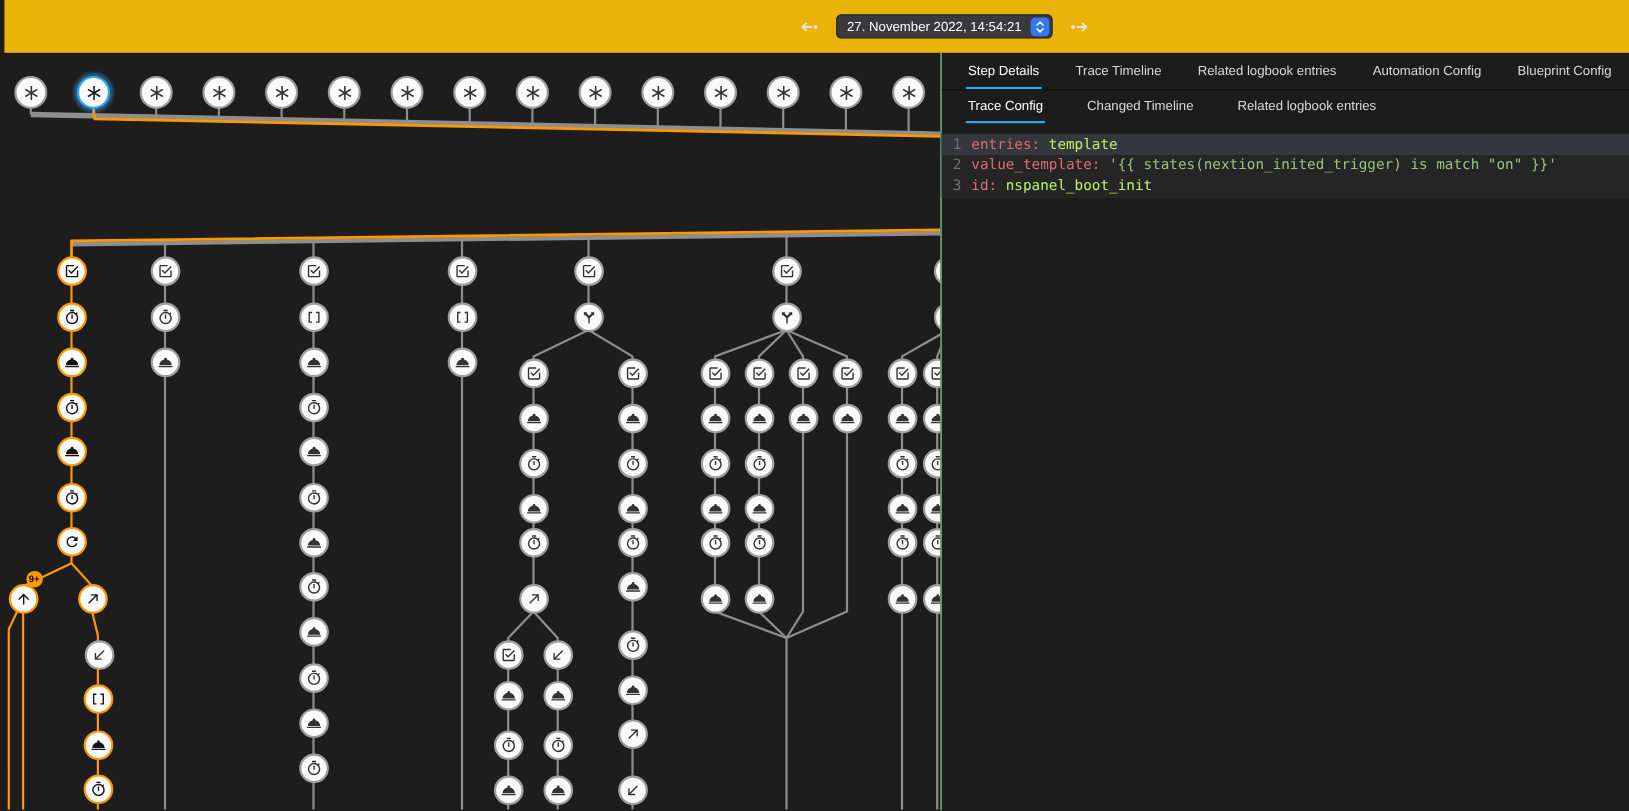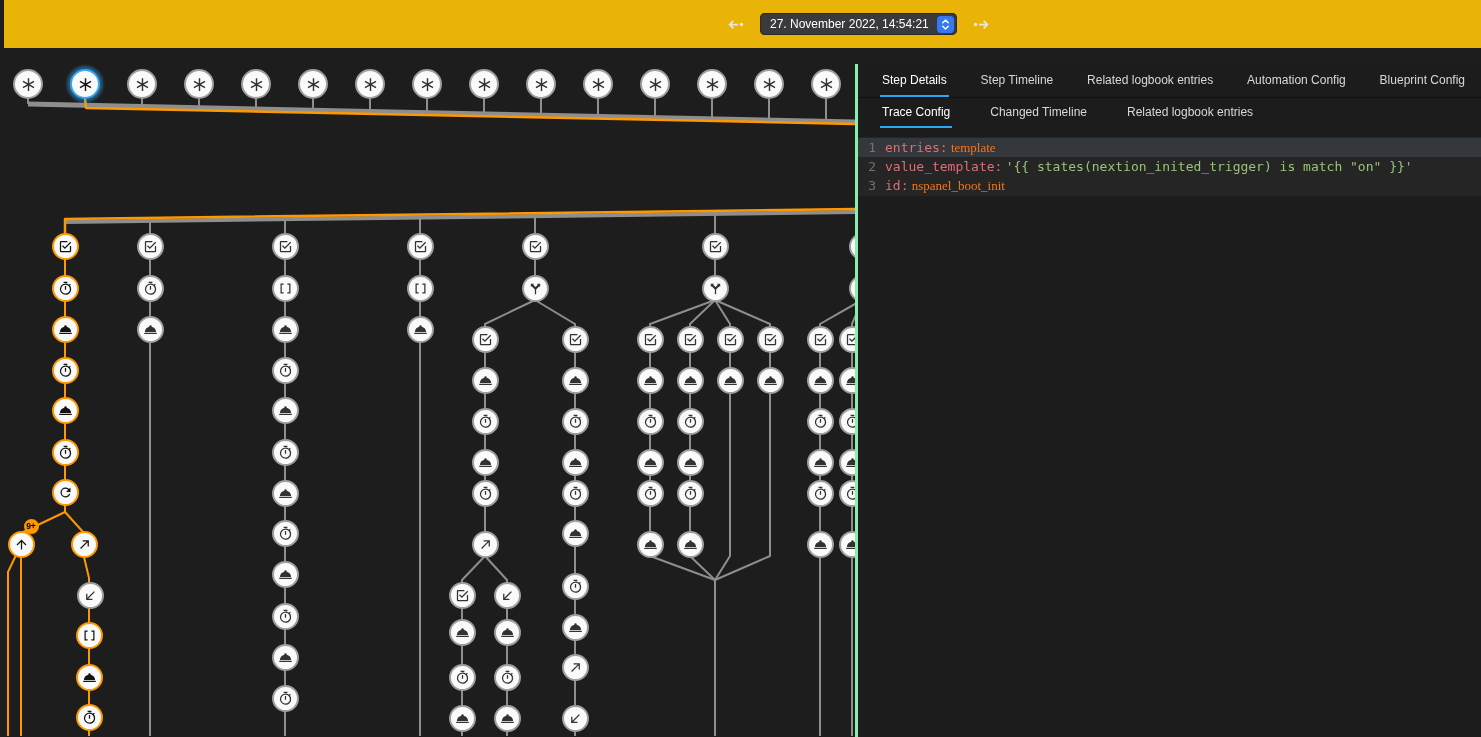--- a/index.html
+++ b/index.html
@@ -27,37 +27,37 @@
   .node.trigger{width:30px;height:30px;margin:-15px 0 0 -15px;border:2px solid #9e9e9e;color:#323232;}
   .node.trigger svg{width:17px;height:17px;}
   .node.selected{border:2.5px solid #35a7f5;box-shadow:0 0 3px 3px rgba(53,167,245,.45);color:#141414;}
   .node.active{border:2.5px solid var(--orange,#ff9800);color:#141414;}
   .node.inactive{border:2px solid #9e9e9e;color:#323232;}
   .badge{position:absolute;width:15px;height:15px;margin:-7.5px 0 0 -7.5px;border-radius:50%;
     background:var(--orange,#ff9800);color:#000;font-size:8.5px;font-weight:bold;
     display:flex;align-items:center;justify-content:center;z-index:3;}
 
   
-  .panel{position:absolute;left:855px;top:48px;right:0;bottom:0;background:#1c1c1c;border-left:3px solid #86efac;z-index:20;margin-top:16px;}
+  .panel{position:absolute;left:855px;top:48px;right:0;bottom:0;background:#1c1c1c;border-left:1px solid #86efac;z-index:20;}
   .tabbar{display:flex;align-items:stretch;}
   .tabbar.top{height:33px;justify-content:space-between;padding:0 14px 0 22px;}
   .tabbar.sub{height:30px;justify-content:flex-start;gap:36px;padding:0 22px;}
   .tab{display:flex;align-items:center;font-size:12px;color:#d8d8d8;border-bottom:2px solid transparent;
     padding:0 2px;cursor:pointer;white-space:nowrap;}
   .tab.active{color:#fff;border-bottom-color:var(--blue,#29a9f3);}
   .panel-content{padding:16px 22px;height:277px;box-sizing:border-box;}
   .executed{font-size:14px;color:#ececec;}
   .lower{border-top:1px solid #101010;}
   .code{margin-top:9px;background:#252526;padding:1px 0;
     font-family:"DejaVu Sans Mono","Liberation Mono",monospace;font-size:13px;}
   .code-line{display:flex;line-height:19px;white-space:pre;}
   .code-line.hl{background:#34373c;}
   .gutter{flex:none;width:18px;padding-right:9px;text-align:right;color:#6f737a;}
   .tok-key{color:var(--code-key,#e06c75);}
-  .tok-plain{color:#f97316;font-family:Liberation Serif, serif;}
+  .tok-plain{color:#bef264;}
   .tok-string{color:var(--code-string,#98c379);}
 </style>
 </head>
 <body>
 
 <div class="stage">
 
   <div class="graph">
     <svg class="edges" width="855" height="737">
         <polyline points="28,98 28,104" fill="none" stroke="#8e8e8e" stroke-width="2" stroke-linejoin="round"></polyline>
@@ -649,21 +649,21 @@
           <circle cx="4" cy="12" r="2"></circle>
           <path d="M8,11H15.2L12.6,8.4L14,7L19,12L14,17L12.6,15.6L15.2,13H8V11Z"></path>
         </svg>
       </button>
     </div>
   </header>
 
   <aside class="panel">
     <div class="tabbar top">
         <div class="tab active">Step Details</div>
-        <div class="tab">Step Timeline</div>
+        <div class="tab">Trace Timeline</div>
         <div class="tab">Related logbook entries</div>
         <div class="tab">Automation Config</div>
         <div class="tab">Blueprint Config</div>
       </div>
     <div class="lower">
       <div class="tabbar sub">
           <div class="tab active">Trace Config</div>
           <div class="tab">Changed Timeline</div>
           <div class="tab">Related logbook entries</div>
         </div>

